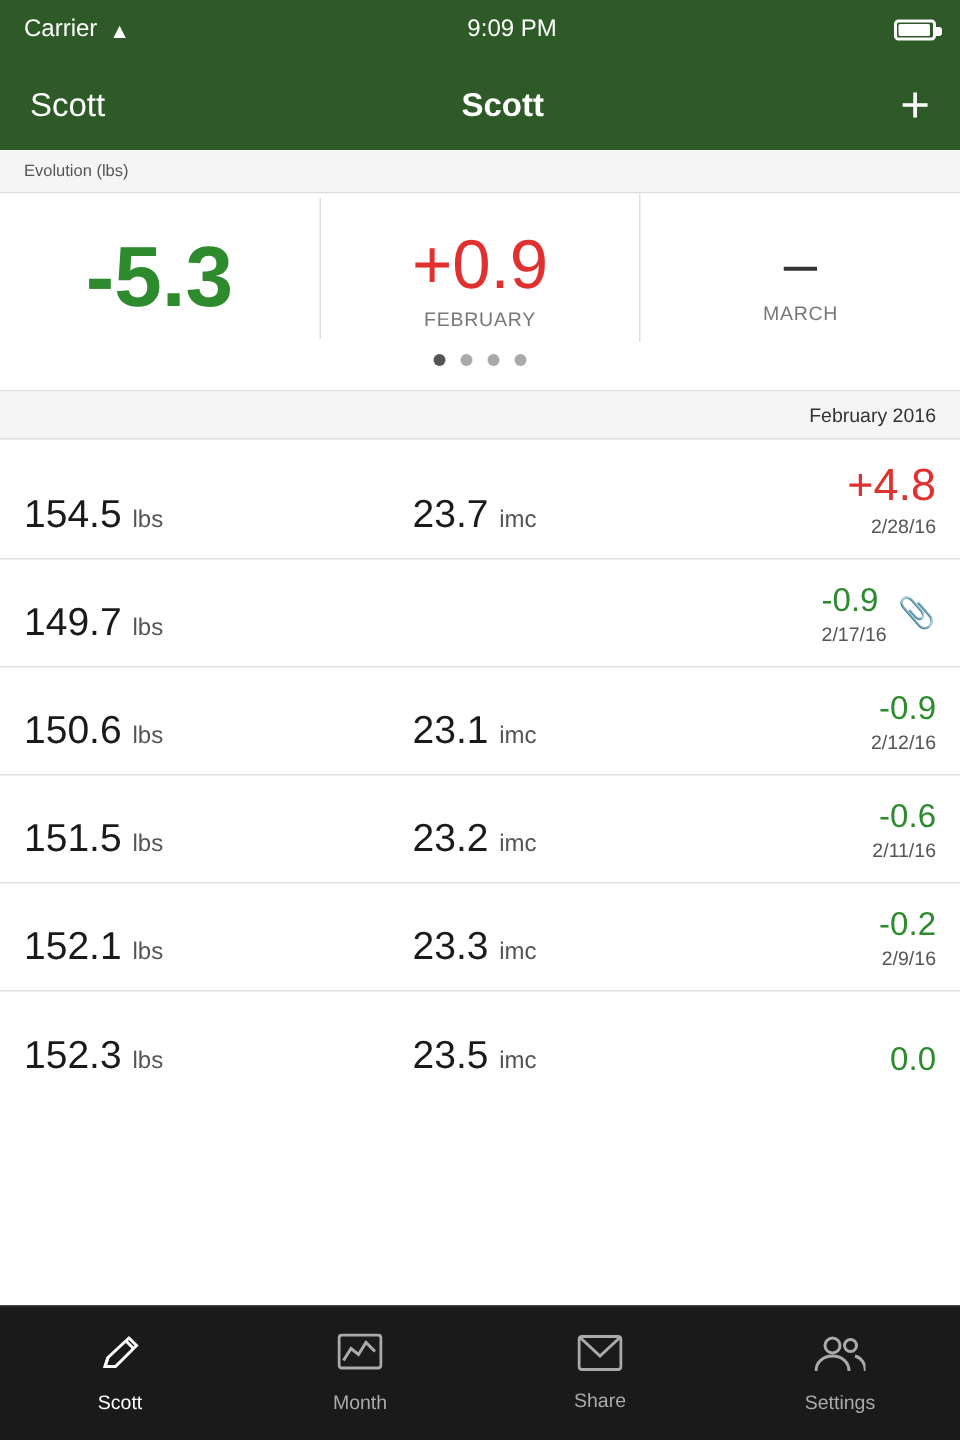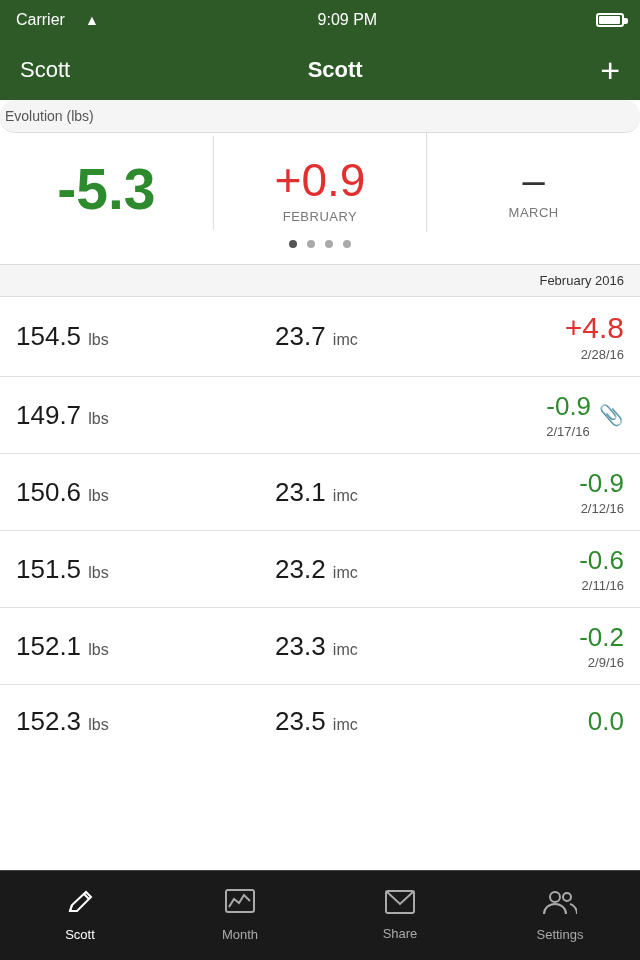--- a/index.html
+++ b/index.html
@@ -11,21 +11,21 @@
       background: #2d5a27;
       color: white;
       height: 40px;
       display: flex;
       align-items: center;
       justify-content: space-between;
       padding: 0 16px;
       font-size: 16px;
       font-weight: 500;
     }
-    .status-left { display: flex; align-items: center; gap: 20px; }
+    .status-left { display: flex; align-items: center; gap: 8px; }
     .wifi-icon { font-size: 14px; }
     .battery-icon {
       width: 28px; height: 14px; border: 2px solid white; border-radius: 3px; position: relative; display: inline-block;
     }
     .battery-icon::after { content: ''; position: absolute; right: -6px; top: 3px; width: 4px; height: 6px; background: white; border-radius: 0 2px 2px 0; }
     .battery-fill { position: absolute; left: 1px; top: 1px; bottom: 1px; right: 2px; background: white; border-radius: 1px; }
 
     
     .header {
       background: #2d5a27;
@@ -36,25 +36,24 @@
       justify-content: space-between;
       padding: 0 20px;
     }
     .header-edit { font-size: 22px; font-weight: 400; }
     .header-title { font-size: 22px; font-weight: 700; }
     .header-plus { font-size: 34px; font-weight: 300; line-height: 1; }
 
     
     .evolution-label {
       background: #f5f5f5;
-      padding: 8px 5px;
-      font-size: 14px;
+      padding: 8px 16px;
+      font-size: 11px;
       color: #555;
       border-bottom: 1px solid #ddd;
-      border-radius: 15px;
     }
 
     
     .carousel {
       background: white;
       border-bottom: 1px solid #ddd;
       padding-bottom: 12px;
     }
     .carousel-months {
       display: flex;
@@ -88,21 +87,21 @@
       padding: 8px 16px;
       text-align: right;
       font-size: 13px;
       color: #333;
       border-bottom: 1px solid #ddd;
     }
 
     
     .table-row {
       display: flex;
-      align-items: center;
+      align-items: flex-end;
       padding: 14px 16px;
       border-bottom: 1px solid #e0e0e0;
       min-height: 72px;
     }
     .col-weight {
       flex: 1;
       font-size: 26px;
       color: #1a1a1a;
     }
     .col-weight span { font-size: 16px; color: #555; }
@@ -110,21 +109,21 @@
       flex: 1;
       font-size: 26px;
       color: #1a1a1a;
     }
     .col-imc span { font-size: 16px; color: #555; }
     .col-delta {
       flex: 0 0 90px;
       text-align: right;
     }
     .delta-val-red { font-size: 30px; color: #e03030; font-weight: 500; }
-    .delta-val-green { font-size: 26px; color: #2d8a2d; font-weight: 500; }
+    .delta-val-green { font-size: 22px; color: #2d8a2d; font-weight: 500; }
     .delta-date { font-size: 13px; color: #555; margin-top: 2px; }
     .clip-icon { margin-left: 8px; font-size: 20px; color: #aaa; }
     .col-delta-with-clip { display: flex; align-items: center; justify-content: flex-end; }
 
     
     .tab-bar {
       position: absolute;
       bottom: 0;
       left: 0;
       width: 640px;

